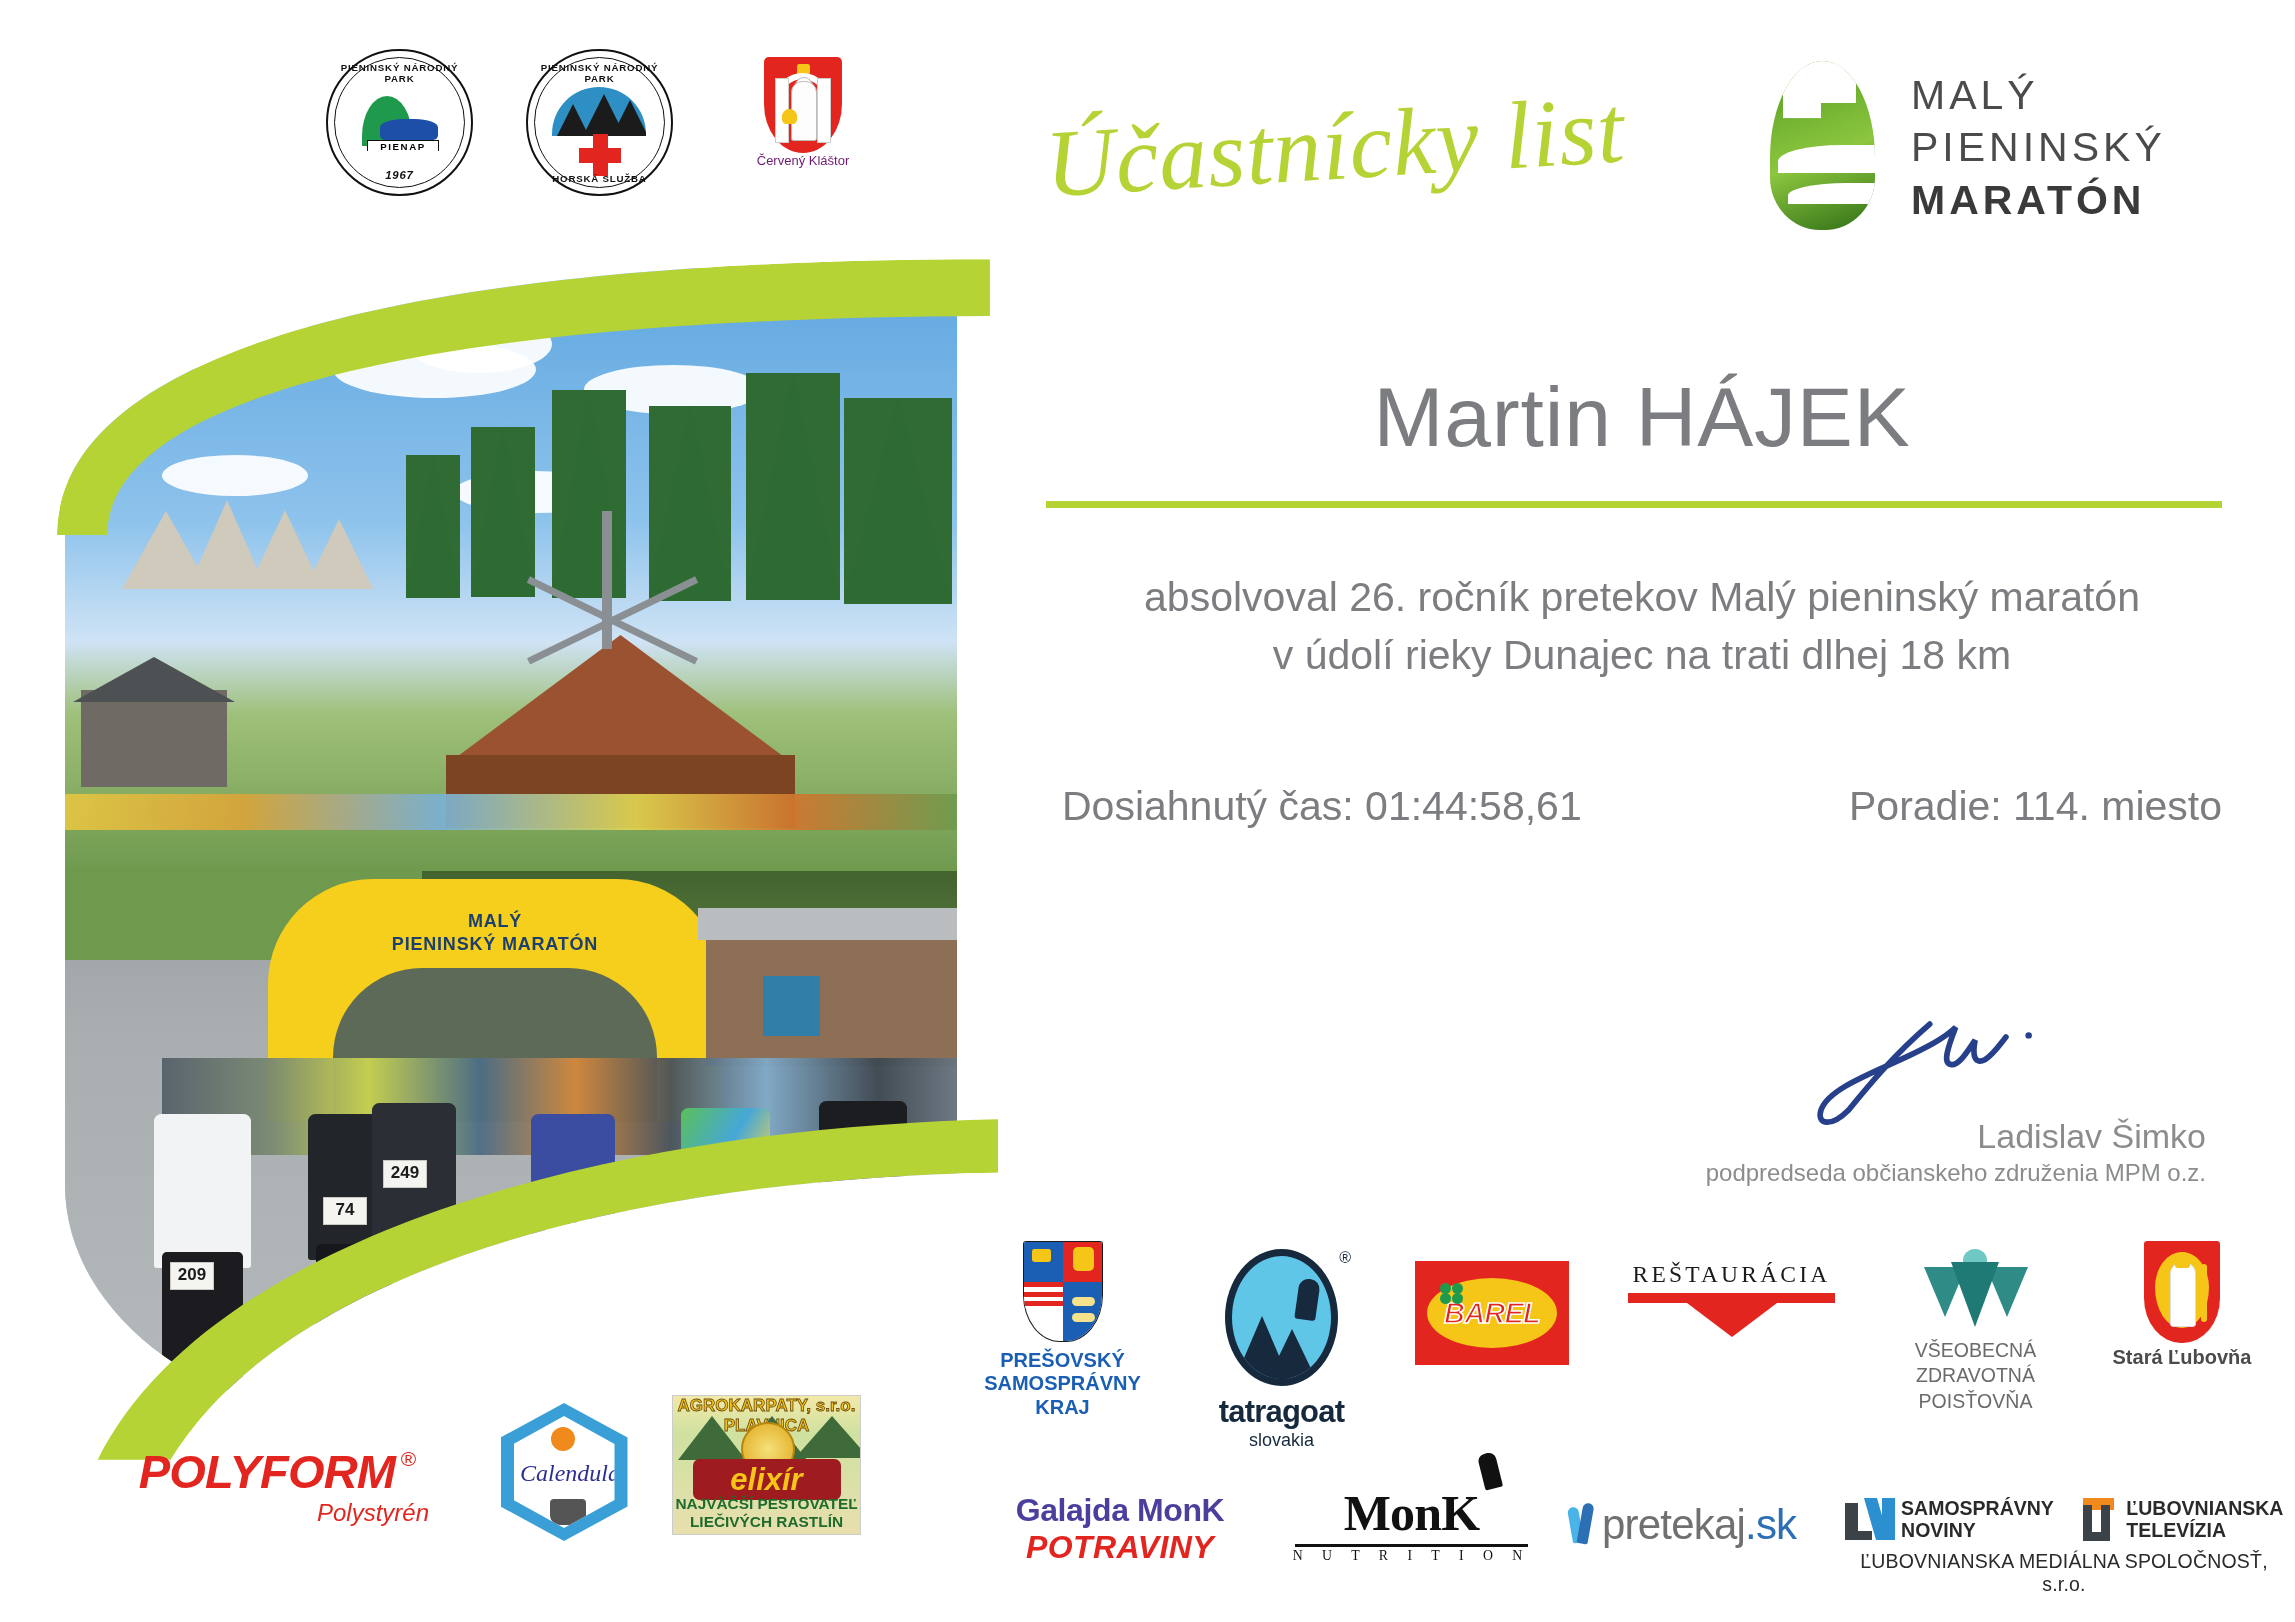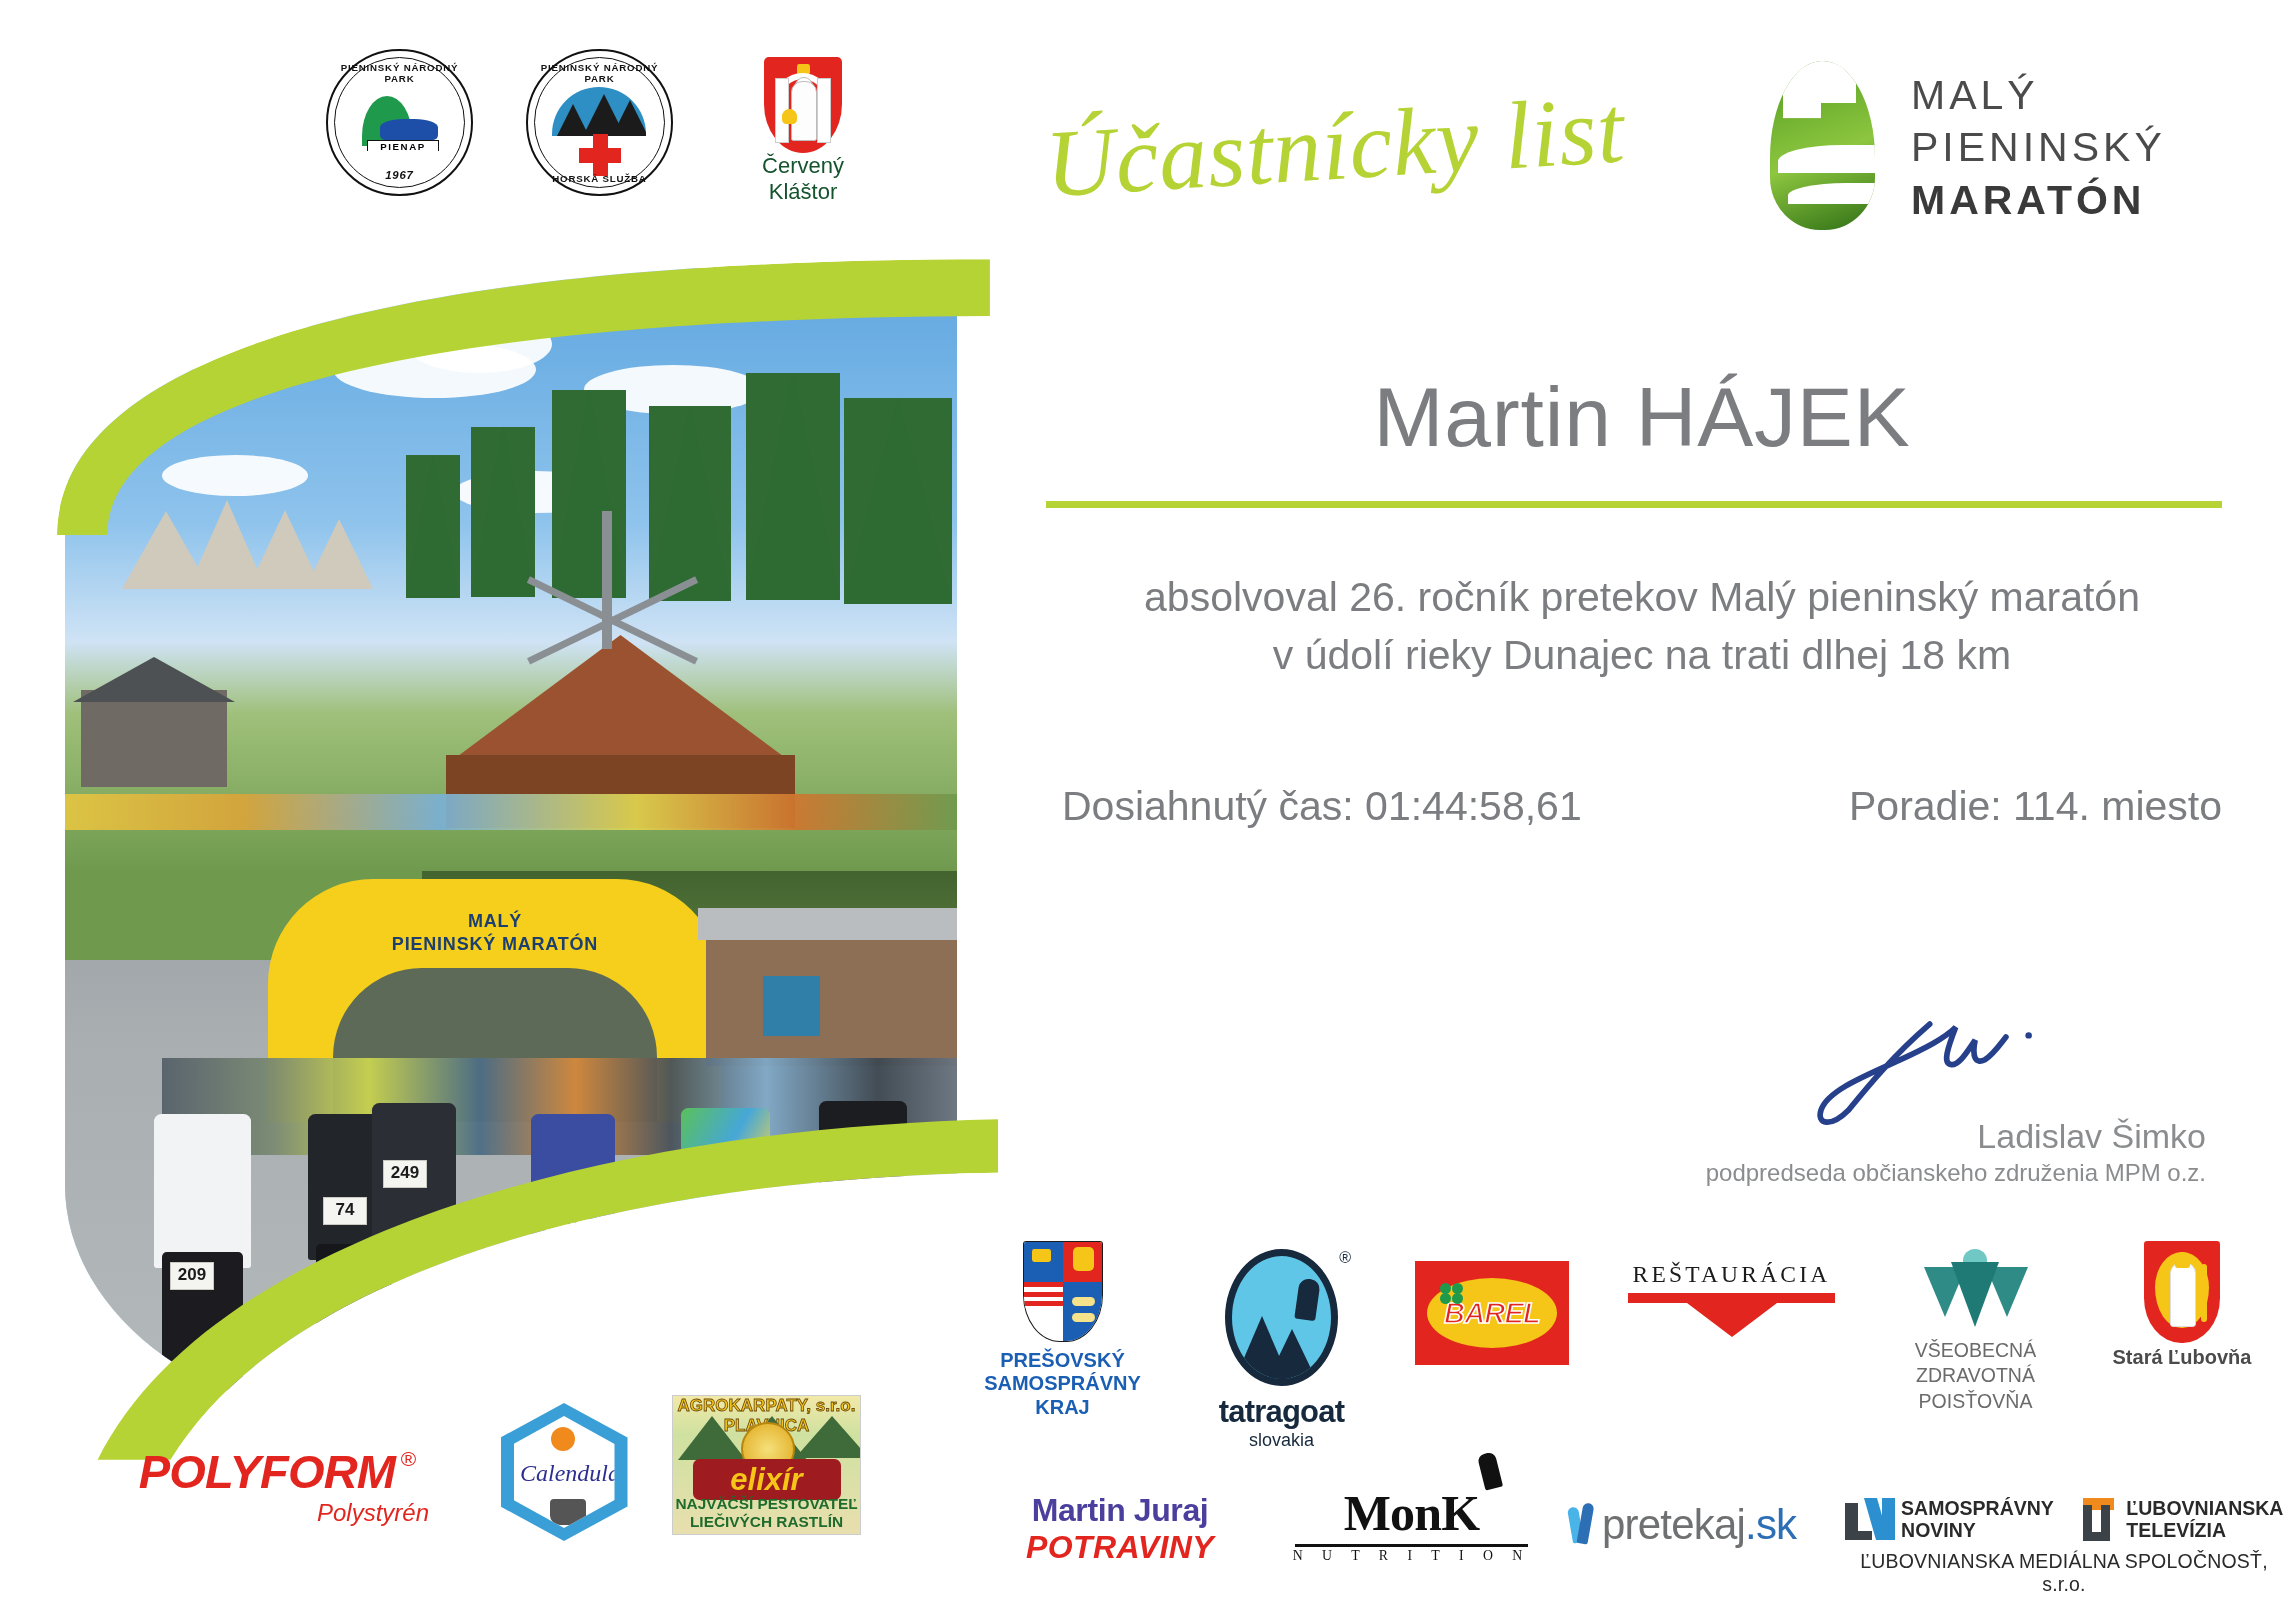--- a/index.html
+++ b/index.html
@@ -221,21 +221,21 @@
   .agro-mtn{position:absolute;top:19.5px;width:0;height:0;border-style:solid;
      border-color:transparent transparent #3f6b3a;}
   .agro-badge{position:absolute;left:68px;top:26px;width:50px;height:50px;border-radius:50%;
      background:radial-gradient(#f5e07a,#e0a81c);border:2.4px solid #b8860b;}
   .agro-ribbon{position:absolute;left:19.5px;top:63px;width:148px;height:41px;background:#9e1b20;
      border-radius:6.5px;display:flex;align-items:center;justify-content:center;}
   .agro-elixir{font-size:31px;font-style:italic;font-weight:bold;color:#f5c518;}
   .agro-bot{position:absolute;left:0;bottom:3.2px;width:100%;text-align:center;
      font-size:15.4px;font-weight:bold;color:#1f6b2e;line-height:1.15;}
 
-  .ck-cap{font-size:22px;color:#14532d;}
+  .ck-cap{font-size:13px;color:#701a75;}
 </style>
 </head>
 <body>
 
 <div class="abs" id="partner-logos">
 
 
   <div class="plogo" style="left:243px;top:0;width:151px;">
     <div class="seal">
       <div class="seal-txt" style="top:11.4px;font-size:9.7px;">PIENINSKÝ NÁRODNÝ PARK</div>
@@ -501,21 +501,21 @@
       <div class="sl-fig"></div>
     <div style="position:absolute;left:31px;top:11.4px;width:14.6px;height:16px;background:#f5c518;
          border-radius:7.3px 7.3px 2.4px 2.4px;"></div>
     <div style="position:absolute;right:13px;top:23px;width:5.7px;height:58px;background:#f5c518;
          border-radius:3.2px;"></div>
   </div>
   <div class="sl-cap">Stará Ľubovňa</div>
 </div>
 
 <div class="sponsor" style="left:990px;top:1492px;width:260px;">
-  <div class="gj-1">Martin Juraj</div>
+  <div class="gj-1">Galajda MonK</div>
   <div class="gj-2">POTRAVINY</div>
 </div>
 
 <div class="sponsor" style="left:1290px;top:1484px;width:243px;">
   <div class="monk-word">
     <span>MonK</span>
     <span class="monk-runner"></span>
   </div>
   <div class="monk-rule"></div>
   <div class="monk-sub">N U T R I T I O N</div>

